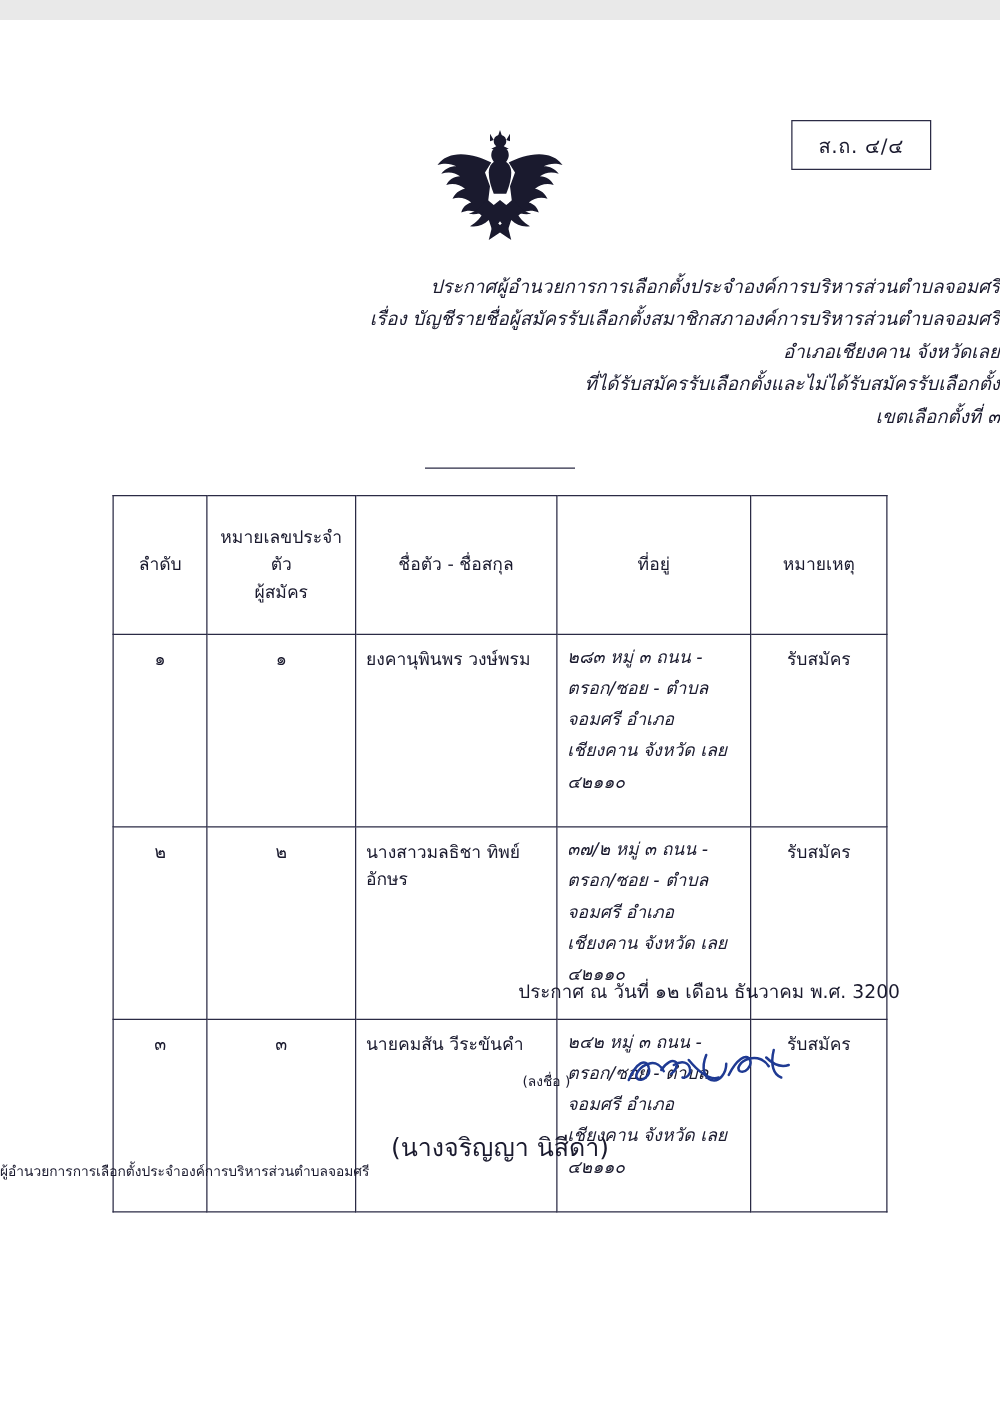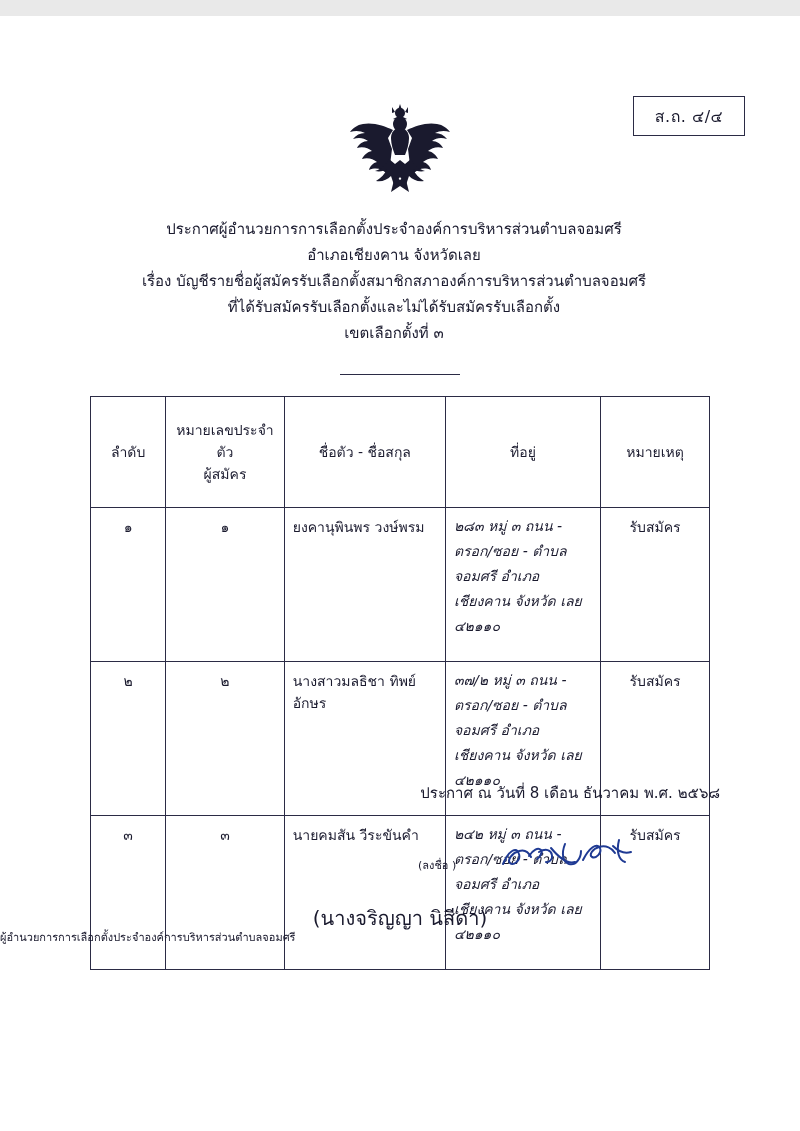--- a/index.html
+++ b/index.html
@@ -41,22 +41,23 @@
     transform: translateX(-50%);
     width: 110px;
     height: 105px;
   }
   .emblem svg { display: block; width: 100%; height: 100%; }
 
   .header-block {
     position: absolute;
     top: 200px;
     left: 0;
-    right: 12px;
-    text-align: center;
+    right: 0;
+    text-align: right;
+    font-style: italic;
   }
   .header-line {
     font-size: 15px;
     line-height: 26px;
     white-space: nowrap;
   }
   .rule {
     position: absolute;
     top: 358px;
     left: 50%;
@@ -160,22 +161,22 @@
         <path d="M55 24c-5 0-9 4-9 10 0 6 2 12 4 17h10c2-5 4-11 4-17 0-6-4-10-9-10z"></path>
 
         <path d="M44 55c-3 6-8 10-14 12 5 1 9 0 12-2-2 5-6 9-11 12 6 1 11-1 15-5l3 9 6-8 6 8 3-9c4 4 9 6 15 5-5-3-9-7-11-12 3 2 7 3 12 2-6-2-11-6-14-12l-6 5-5-4-5 4-6-5z"></path>
         <path d="M50 72l-4 16 9-6 9 6-4-16-5 4z"></path>
       </g>
     </svg>
   </div>
 
   <div class="header-block">
     <div class="header-line">ประกาศผู้อำนวยการการเลือกตั้งประจำองค์การบริหารส่วนตำบลจอมศรี</div>
+    <div class="header-line">เรื่อง บัญชีรายชื่อผู้สมัครรับเลือกตั้งสมาชิกสภาองค์การบริหารส่วนตำบลจอมศรี</div>
     <div class="header-line">อำเภอเชียงคาน จังหวัดเลย</div>
-    <div class="header-line">เรื่อง บัญชีรายชื่อผู้สมัครรับเลือกตั้งสมาชิกสภาองค์การบริหารส่วนตำบลจอมศรี</div>
     <div class="header-line">ที่ได้รับสมัครรับเลือกตั้งและไม่ได้รับสมัครรับเลือกตั้ง</div>
     <div class="header-line">เขตเลือกตั้งที่ ๓</div>
   </div>
 
   <div class="rule"></div>
 
   <table class="doc-table">
     <thead>
       <tr>
         <th class="c-order">
@@ -214,21 +215,21 @@
       <tr>
         <td class="c-order">๓</td>
         <td class="c-number">๓</td>
         <td class="c-name">นายคมสัน วีระขันคำ</td>
         <td class="c-addr">๒๔๒ หมู่ ๓ ถนน - ตรอก/ซอย - ตำบล จอมศรี อำเภอ เชียงคาน จังหวัด เลย ๔๒๑๑๐</td>
         <td class="c-note">รับสมัคร</td>
       </tr>
     </tbody>
   </table>
 
-  <div class="date-line">ประกาศ ณ วันที่ 8 เดือน  ธันวาคม พ.ศ. ๒๕๖๘</div>
+  <div class="date-line">ประกาศ ณ วันที่ ๑๒ เดือน  ธันวาคม พ.ศ. 3200</div>
 
   <div class="sign-label">(ลงชื่อ )</div>
 
   <div class="signature">
     <svg viewBox="0 0 150 46" xmlns="http://www.w3.org/2000/svg">
       <g fill="none" stroke="#1f3a93" stroke-width="2" stroke-linecap="round">
         <path d="M8 30c6-14 14-18 16-10 2 7-6 12-9 9-3-3 2-10 9-12 6-2 10 2 12 6"></path>
         <path d="M34 22c4-6 9-9 12-6 2 2-1 7-4 9"></path>
         <path d="M44 18c7-4 12-2 13 3 1 4-3 8-6 7"></path>
         <path d="M56 14c10 12 18 16 24 14"></path>

